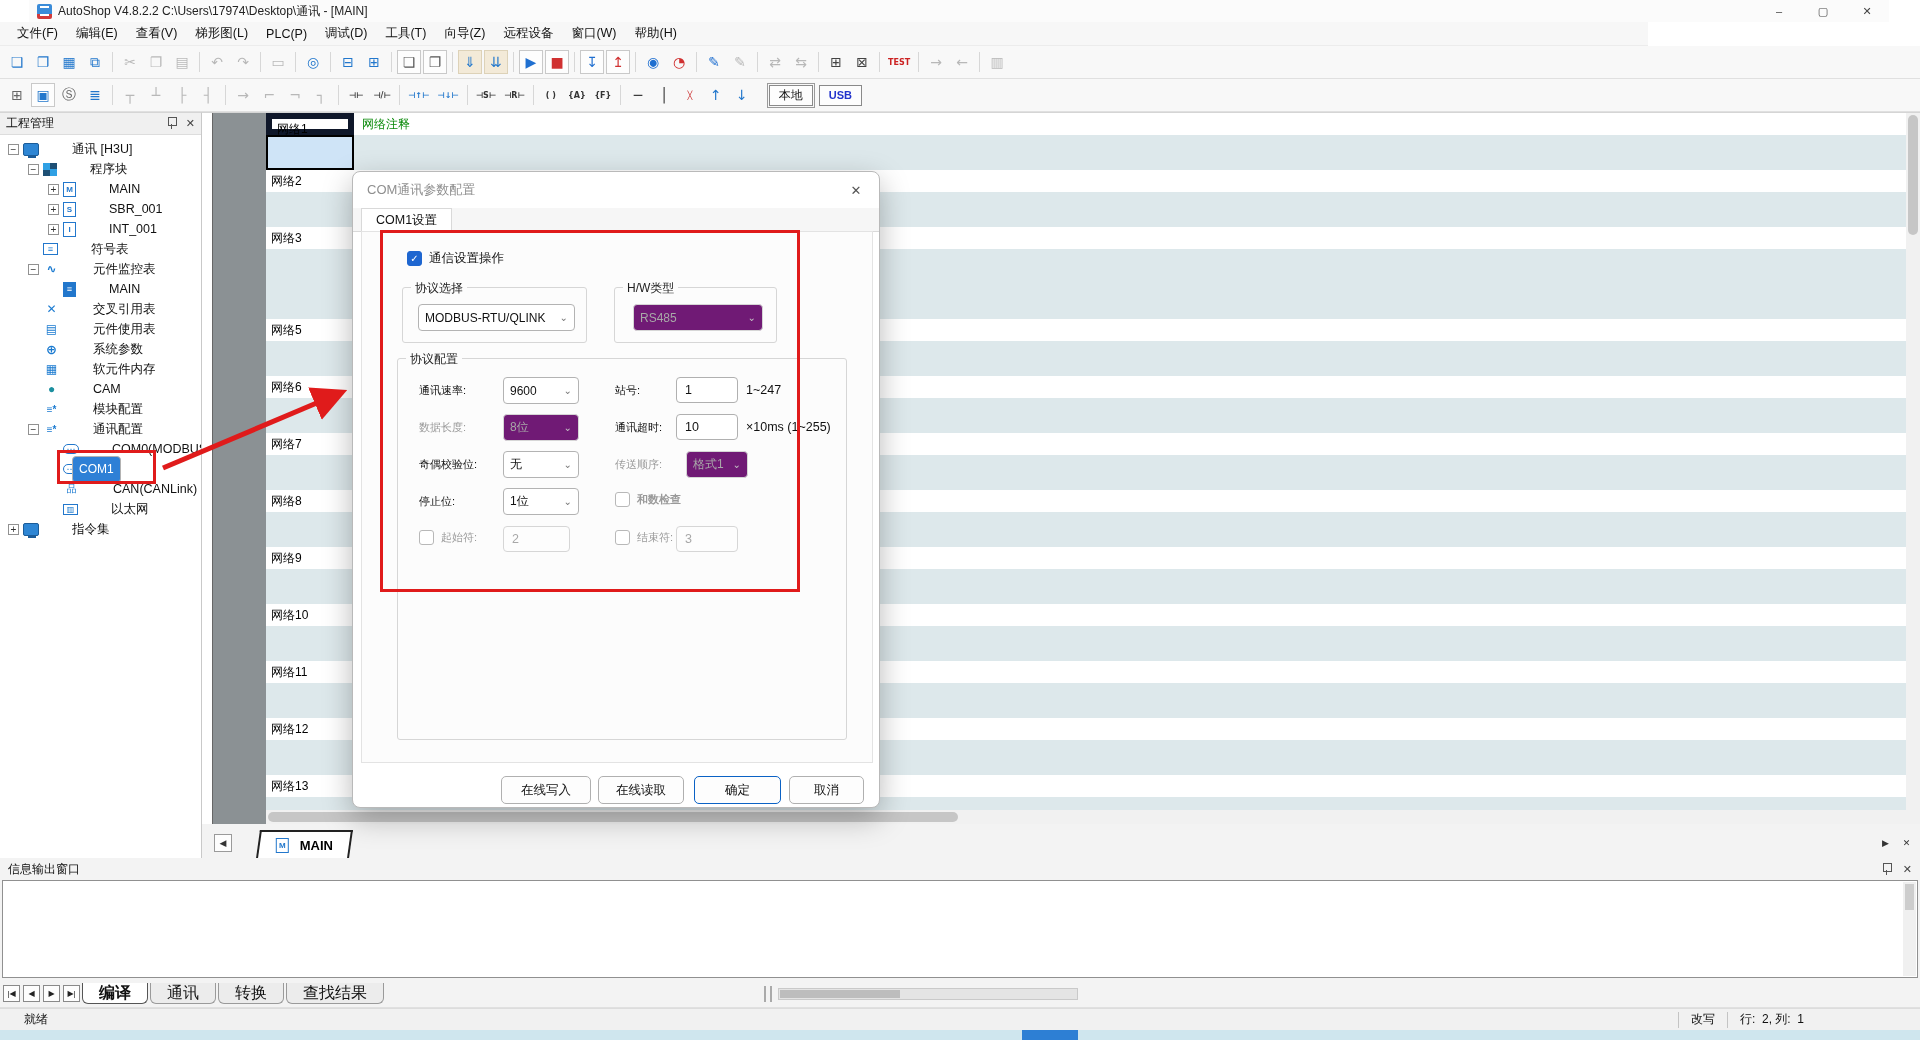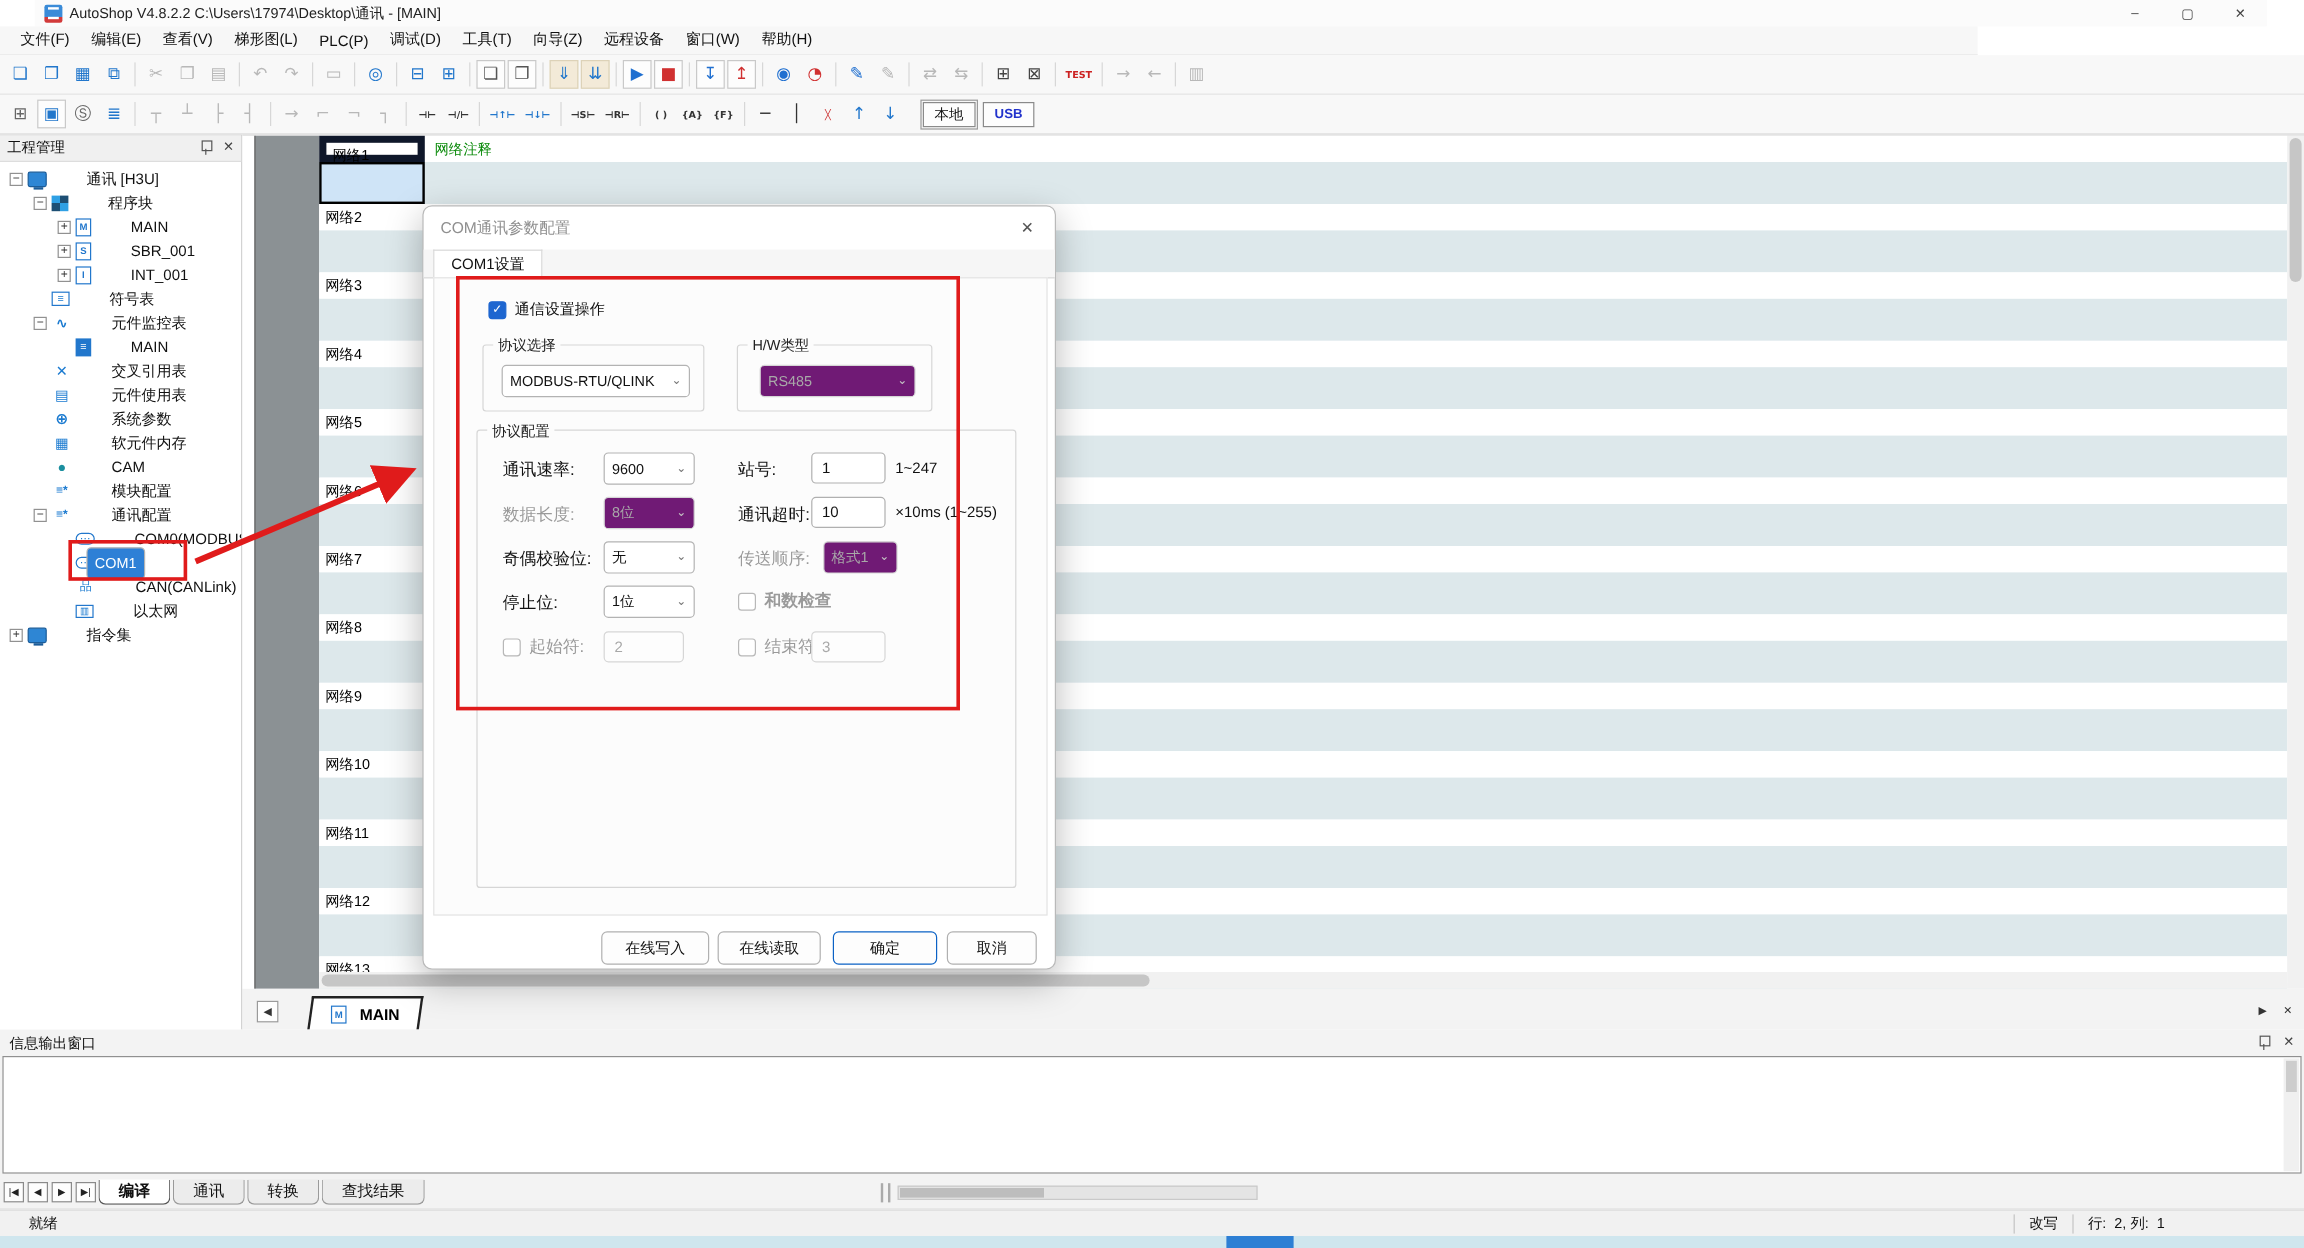--- a/index.html
+++ b/index.html
@@ -125,21 +125,21 @@
   .outbox { position:absolute; left:2px; top:22px; width:1916px; height:98px; background:#fff; border:1px solid #909090; }
   .outvscroll { position:absolute; right:1px; top:1px; width:13px; height:94px; background:#f0f0f0; }
   .outvscroll .thumb { position:absolute; left:2px; top:2px; width:9px; height:26px; background:#cdcdcd; }
 
   
   .bottabs { position:absolute; left:0; top:980px; width:1920px; height:28px; background:#f3f3f3;
     display:flex; align-items:center; border-bottom:1px solid #e0e0e0; }
   .bnav { width:17px; height:17px; border:1px solid #8a8a8a; background:#fdfdfd; display:flex;
     align-items:center; justify-content:center; font-size:8px; color:#222; margin-left:3px; }
   .btab { height:21px; padding:0 16px; margin-left:2px; display:flex; align-items:center;
-    font-size:13px; color:#111; border:1px solid #9a9a9a; border-top:none;
+    font-size:16px; color:#111; border:1px solid #9a9a9a; border-top:none;
     border-radius:0 0 6px 6px; background:#ececec; }
   .btab.active { background:#fff; font-weight:bold; border-color:#555; }
   .botsplit { width:8px; height:16px; margin-left:380px; border-left:2px solid #aaa; border-right:2px solid #aaa; }
   .bothscroll { width:300px; height:12px; background:#e4e4e4; border:1px solid #c9c9c9; margin-left:6px; position:relative; }
   .bothscroll .thumb { position:absolute; left:1px; top:1px; width:120px; height:8px; background:#bdbdbd; }
 
   
   .statusbar { position:absolute; left:0; top:1008px; width:1920px; height:22px; background:#f1f1f1;
     border-top:1px solid #dcdcdc; display:flex; align-items:center; font-size:12px; color:#111; }
   .statusbar .lft { padding-left:24px; }
@@ -169,21 +169,21 @@
   .group { position:absolute; border:1px solid #d6d6d6; border-radius:3px; }
   .group > .legend { position:absolute; top:-8px; left:8px; background:#fcfcfc; padding:0 4px; font-size:12px; color:#222; }
   .sel { position:absolute; height:27px; background:#fff; border:1px solid #b3b3b3; border-radius:4px;
     display:flex; align-items:center; font-size:12px; color:#111; padding:0 6px; }
   .sel .cv { margin-left:auto; color:#777; font-size:10px; padding-left:4px; }
   .sel.dis { color:#a8a8a8; border-color:#d6d6d6; background:#701a75; }
   .sel.dis .cv { color:#c4c4c4; }
   .inp { position:absolute; height:26px; background:#fff; border:1px solid #b0b0b0; border-radius:4px;
     font-size:12.5px; color:#111; padding:0 8px; display:flex; align-items:center; }
   .inp.dis { color:#a8a8a8; border-color:#d6d6d6; background:#fdfdfd; }
-  .flabel { position:absolute; font-size:14px; color:#111; }
+  .flabel { position:absolute; font-size:11px; color:#111; }
   .flabel.dis { color:#9a9a9a; }
   .rangetxt { position:absolute; font-size:12.5px; color:#111; white-space:nowrap; }
   .dbtn { position:absolute; height:28px; background:#fdfdfd; border:1px solid #b0b0b0; border-radius:5px;
     font-size:12.5px; color:#111; display:flex; align-items:center; justify-content:center; }
   .dbtn.primary { border:1.5px solid #0b62c5; }
 
   
   .anno-rect-tree { position:absolute; left:57px; top:450px; width:99px; height:34px;
     border:3px solid #e01b1b; z-index:20; pointer-events:none; }
   .anno-rect-dialog { position:absolute; left:380px; top:230px; width:420px; height:362px;
@@ -438,23 +438,20 @@
           </div>
           <div class="netbody"></div>
         </div>
         <div class="netblock">
           <div class="netlabel-row">
             <span class="netlabel">网络3</span>
           </div>
           <div class="netbody"></div>
         </div>
         <div class="netblock">
-          <div class="netlabel-row">
-            <span class="netlabel">网络4</span>
-          </div>
           <div class="netbody"></div>
         </div>
         <div class="netblock">
           <div class="netlabel-row">
             <span class="netlabel">网络5</span>
           </div>
           <div class="netbody"></div>
         </div>
         <div class="netblock">
           <div class="netlabel-row">

